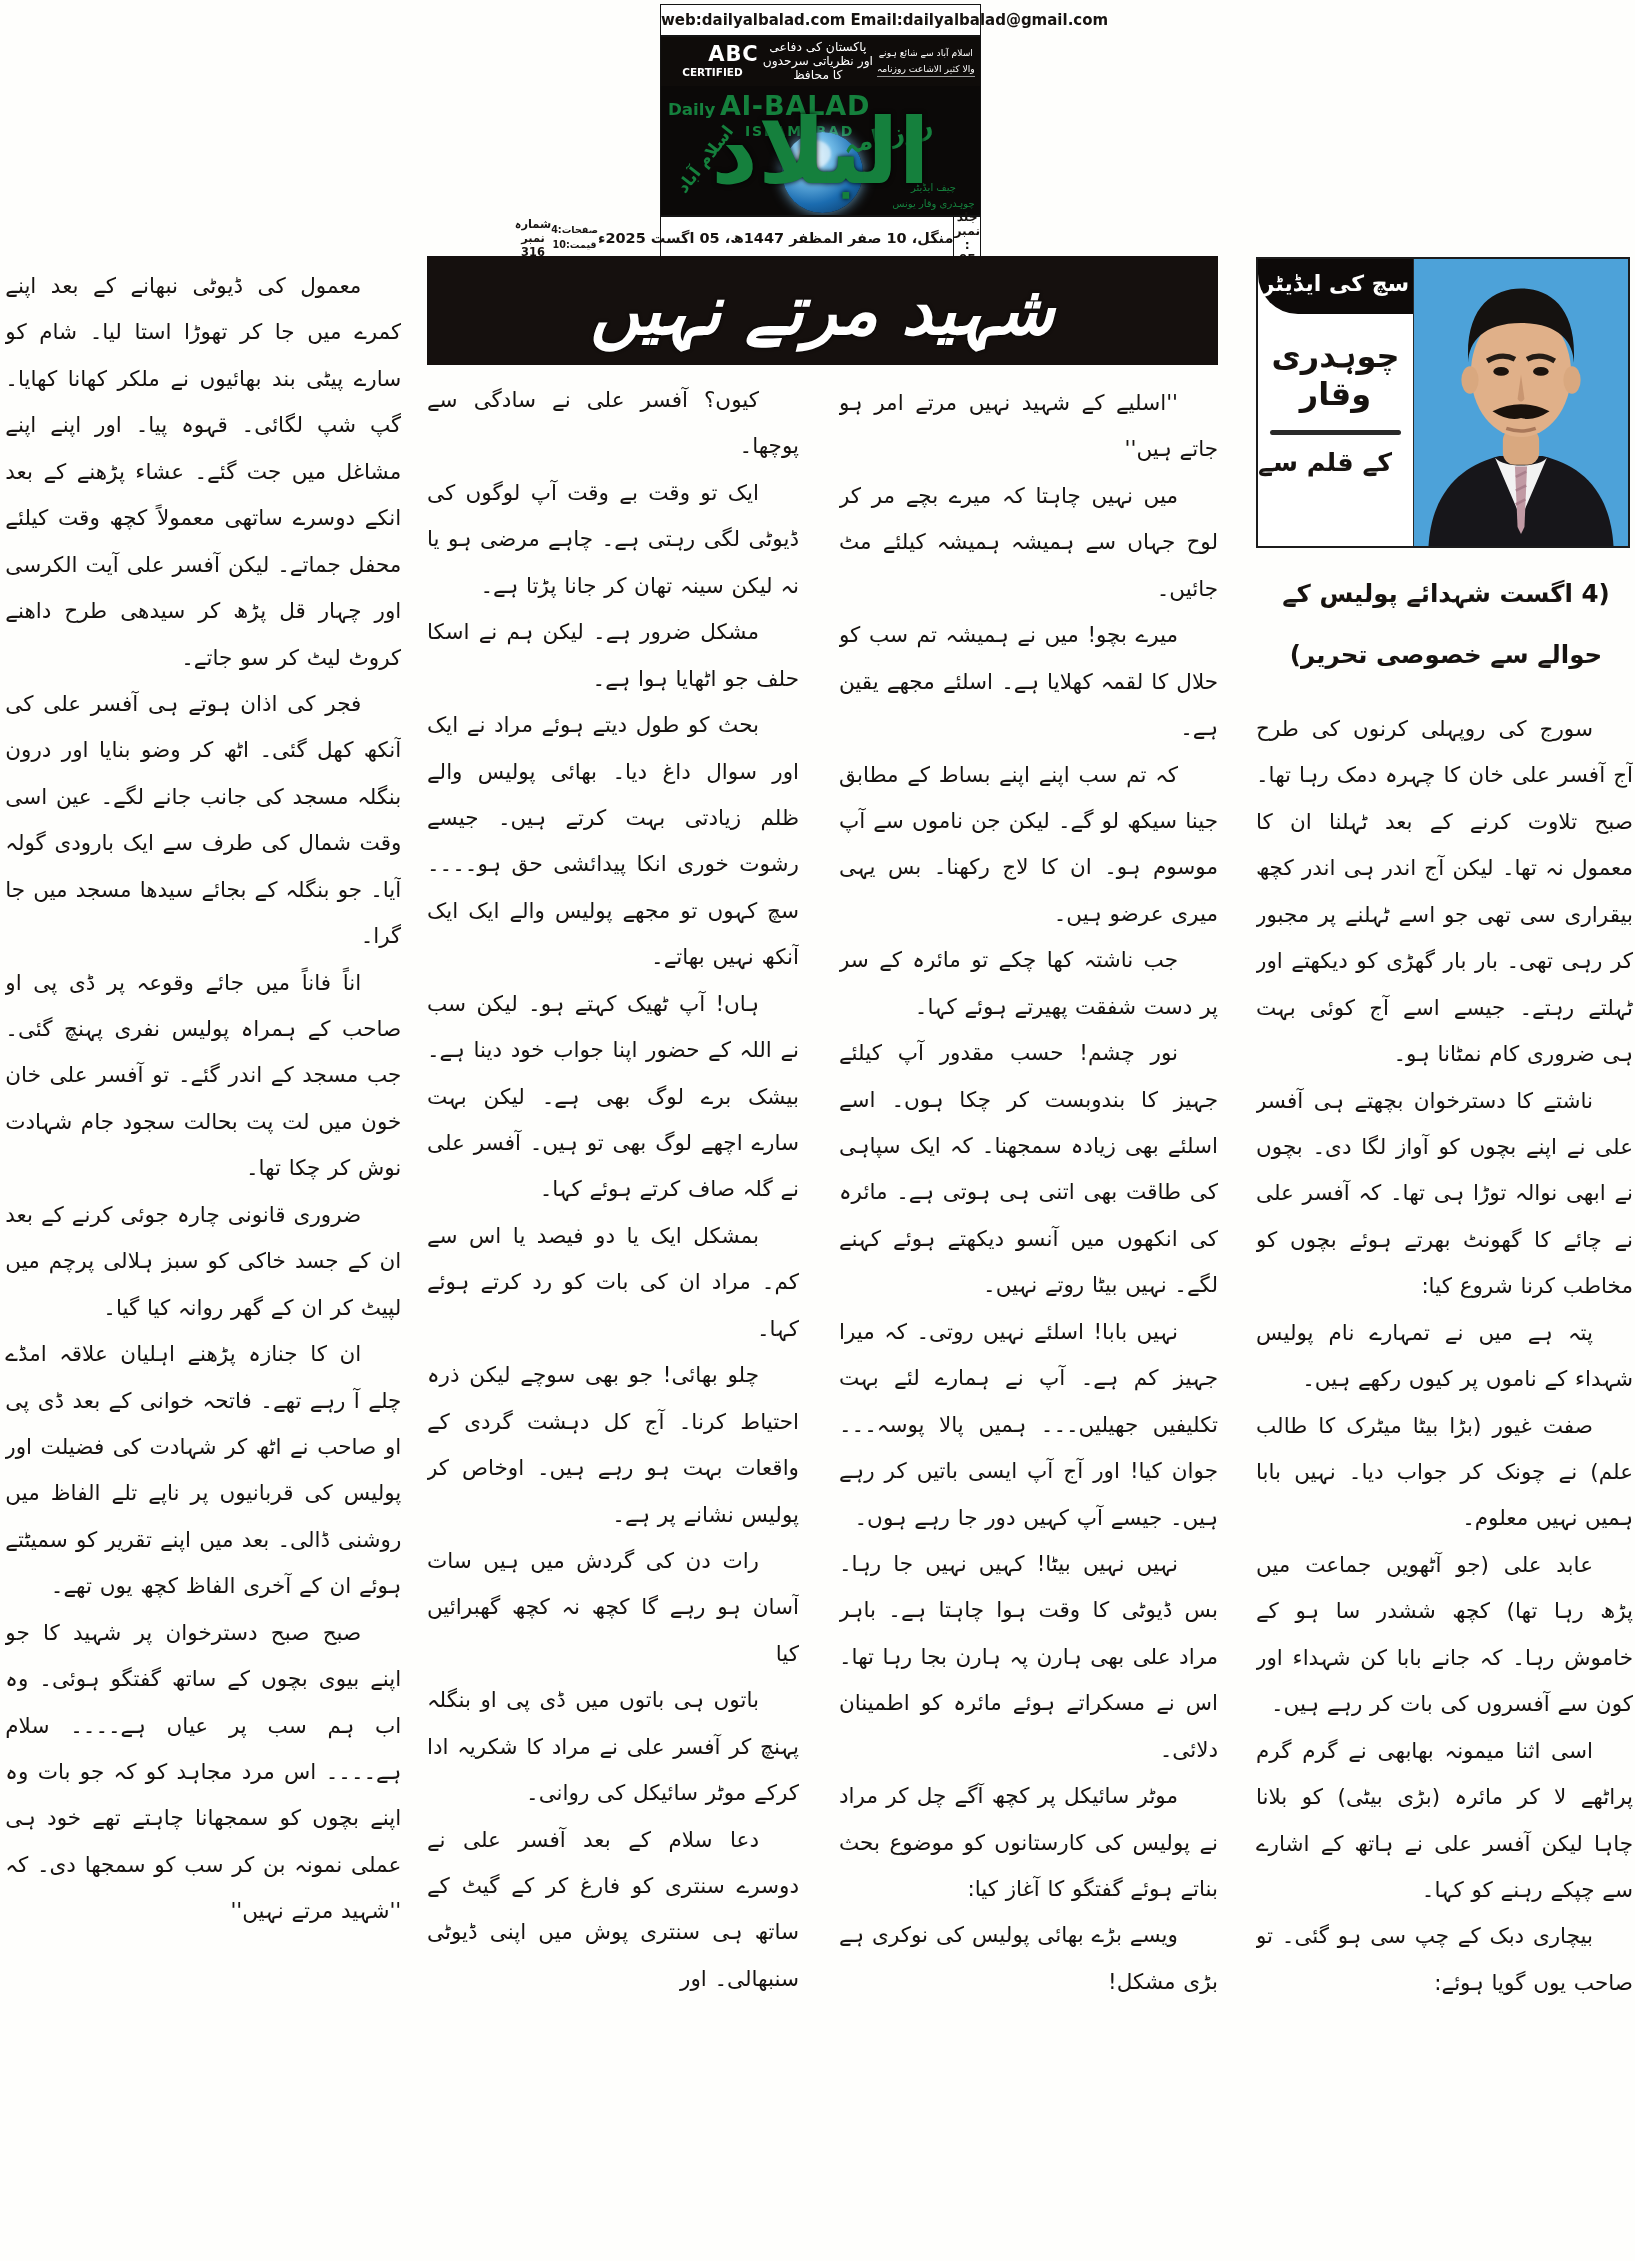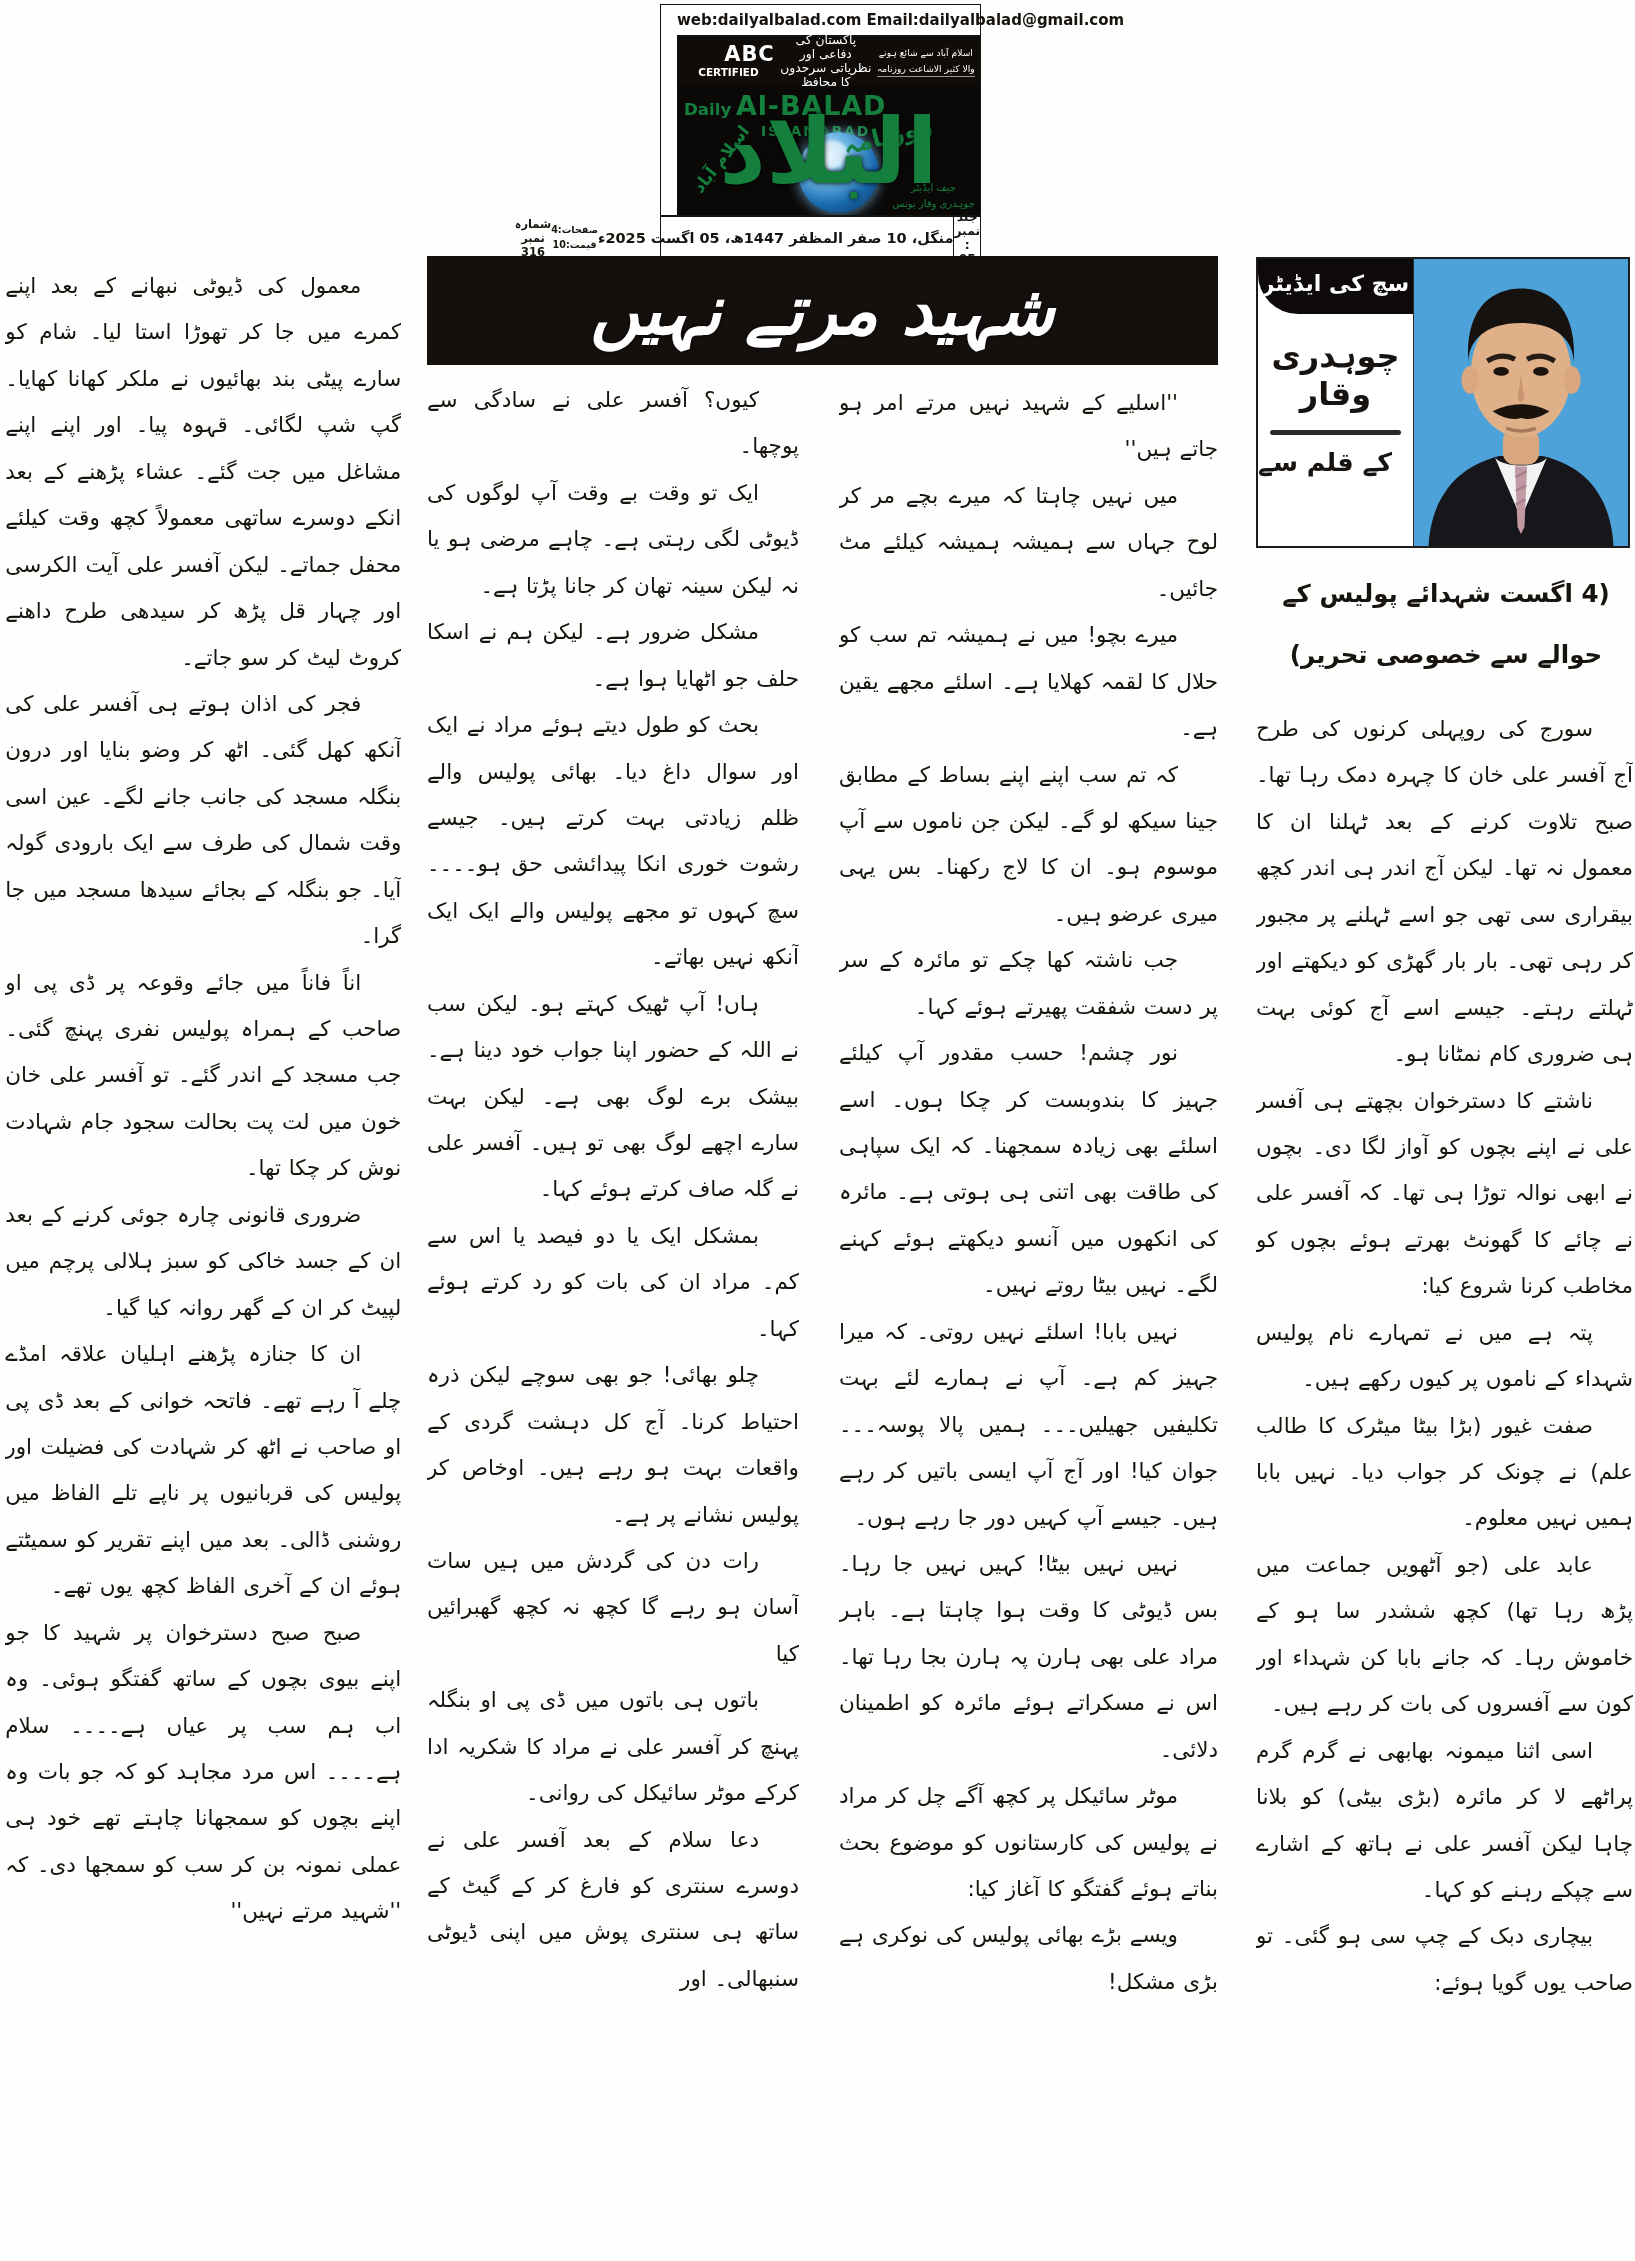--- a/index.html
+++ b/index.html
@@ -1,20 +1,20 @@
 <!DOCTYPE html>
 <html lang="ur" style="font-size:14px"><head>
 <meta charset="utf-8">
 <style>
   html,body{margin:0;padding:0;background:#e9e9e6;}
   .page{position:relative;width:1635px;height:2261px;background:#fefefc;overflow:hidden;
         font-family:"DejaVu Sans",sans-serif;color:#171310;}
 
   
-  .masthead{position:absolute;left:660px;top:3.5px;width:321px;height:256px;border:1.8px solid #141414;background:#fff;box-sizing:border-box;padding-left:16px;}
+  .masthead{position:absolute;left:660px;top:3.5px;width:321px;height:256px;border:1.8px solid #141414;background:#fff;box-sizing:border-box;}
   .mh-contact{height:30px;line-height:30px;text-align:center;font-weight:bold;font-size:15px;border-bottom:2.6px solid #141414;white-space:nowrap;}
   .mh-band{height:49px;background:#0f0c0a;color:#fff;display:flex;align-items:center;justify-content:space-between;padding:0 5.3px;box-sizing:border-box;}
   .abc{text-align:center;line-height:1;}
   .abc .l1{font-size:21px;font-weight:bold;letter-spacing:0.9px;display:block;margin-left:42px;}
   .abc .l2{font-size:10.5px;font-weight:bold;display:block;margin-top:1.8px;}
   .slogan{font-size:12.3px;direction:rtl;text-align:center;flex:1;padding:0 3.5px;}
   .pubnote{font-size:9.2px;direction:rtl;text-align:center;line-height:1.7;border-bottom:0.9px solid #999;}
   .mh-main{position:relative;height:130px;background:#0b0908;color:#15803d;overflow:hidden;}
   .brand-en{position:absolute;left:7px;top:4.4px;white-space:nowrap;}
   .brand-en .daily{font-size:16.7px;font-weight:bold;}

